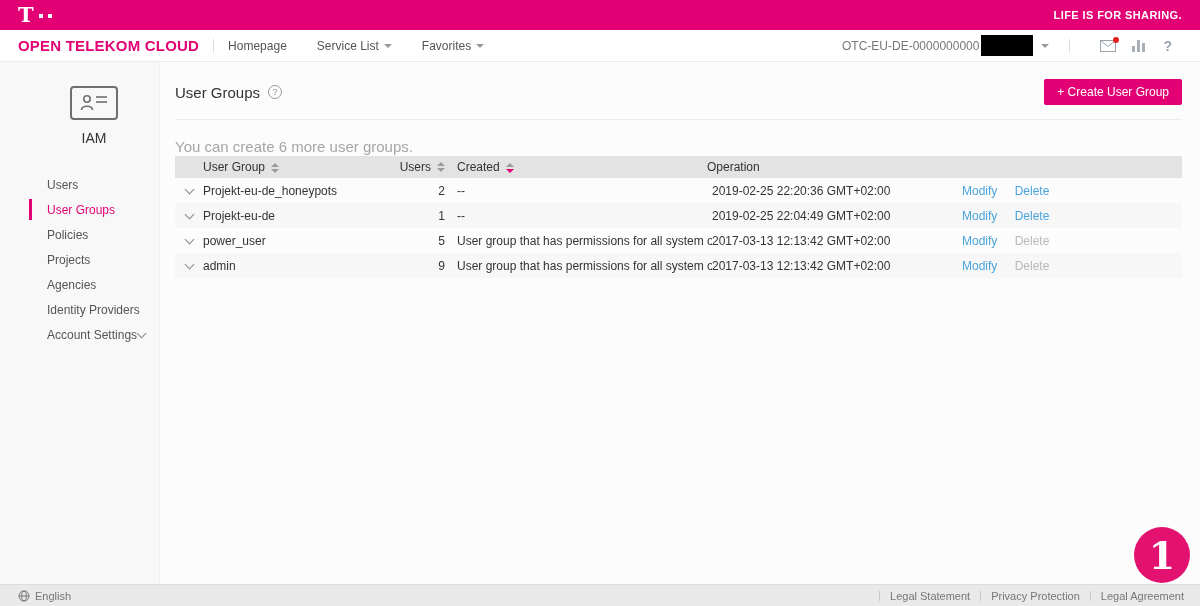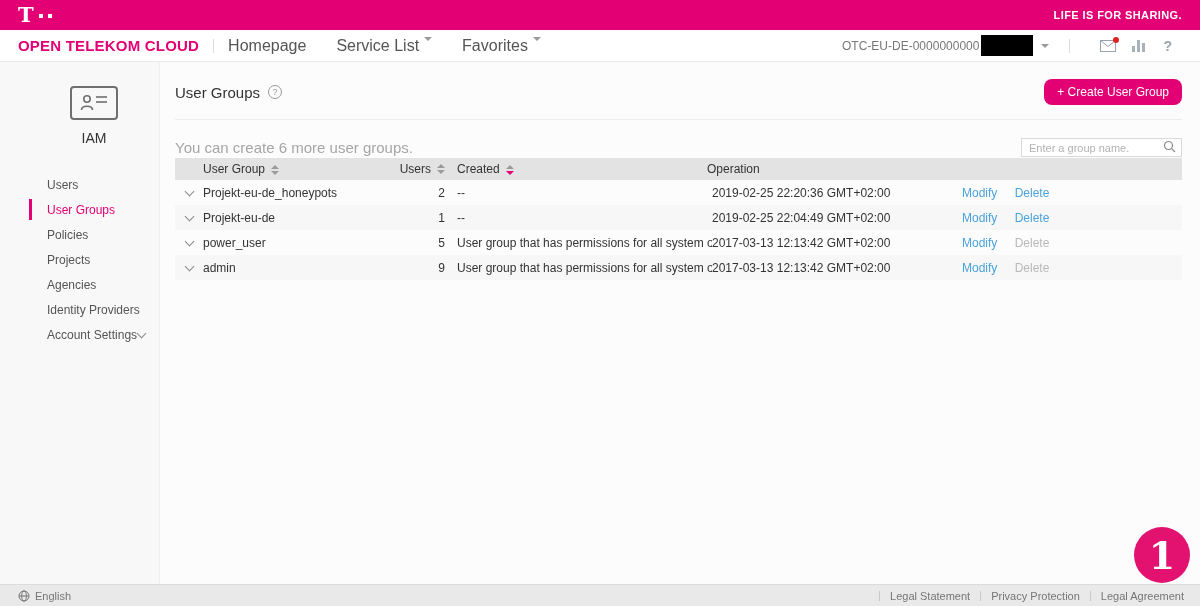--- a/index.html
+++ b/index.html
@@ -13,21 +13,21 @@
   .tlogo { display:flex; align-items:center; color:#fff; }
   .tlogo .t { font-family:"DejaVu Serif", serif; font-weight:bold; font-size:21px; line-height:20px; }
   .tlogo .dot { width:4px; height:4px; background:#fff; border-radius:0; margin-left:5px; margin-top:2px; }
   .tagline { color:#fff; font-size:11px; font-weight:bold; letter-spacing:.4px; }
 
   
   .appheader { height:32px; background:#ffffff; border-bottom:1px solid #ebebeb;
     display:flex; align-items:center; padding:0 28px 0 18px; flex:0 0 auto; }
   .brand { color:#e20074; font-weight:bold; font-size:15px; letter-spacing:.2px; }
   .hdr-divider { width:1px; height:14px; background:#ddd; margin:0 14px; }
-  .nav-item { font-size:16px; color:#555; margin-right:30px; cursor:pointer; display:flex; }
+  .nav-item { font-size:12px; color:#555; margin-right:30px; cursor:pointer; display:flex; align-items:center; }
   .caret { display:inline-block; margin-left:5px; width:0; height:0;
     border-left:4px solid transparent; border-right:4px solid transparent; border-top:4px solid #999; }
   .hdr-right { margin-left:auto; display:flex; align-items:center; }
   .account-id { font-size:12px; color:#777; }
   .redacted { width:52px; height:21px; background:#000; margin-left:2px; }
   .hdr-caret { margin:0 6px 0 8px; }
   .icon-btn { position:relative; margin-left:16px; color:#9aa3ad; cursor:pointer; display:flex; align-items:center; }
   .badge-dot { position:absolute; top:-3px; right:-3px; width:6px; height:6px; border-radius:50%; background:#e02020; }
   .bars { display:flex; align-items:flex-end; height:12px; }
   .bars span { width:3px; background:#a8b0ba; margin-right:2px; display:inline-block; }
@@ -48,21 +48,21 @@
   .menu-item.active::before { content:""; position:absolute; left:0; top:2px; bottom:2px; width:3px; background:#e20074; }
   .menu-chevron { margin-left:auto; width:7px; height:7px; border-right:1px solid #888; border-bottom:1px solid #888;
     transform:rotate(45deg); margin-top:-3px; }
 
   .main { flex:1 1 auto; padding:0 18px 0 15px; min-width:0; }
   .page-head { display:flex; align-items:center; margin-top:17px; }
   .page-title { font-size:15px; color:#333; }
   .help-circle { width:14px; height:14px; border:1px solid #999; border-radius:50%; color:#999;
     font-size:9px; display:inline-flex; align-items:center; justify-content:center; margin-left:8px; }
   .create-btn { margin-left:auto; background:#e20074; color:#fff; border:none; font-size:12px;
-    padding:6px 13px; border-radius:8px; cursor:pointer; font-family:"Liberation Sans",sans-serif; }
+    padding:6px 13px; border-radius:2px; cursor:pointer; font-family:"Liberation Sans",sans-serif; }
   .head-rule { border-bottom:1px solid #ececec; margin-top:14px; }
 
   .info-row { display:flex; align-items:center; margin-top:18px; }
   .quota-note { font-size:15px; color:#a6a6a6; }
   .search-box { margin-left:auto; width:161px; height:19px; border:1px solid #d9d9d9; background:#fff;
     display:flex; align-items:center; padding:0 5px 0 7px; }
   .search-box input { border:none; outline:none; flex:1; font-size:11px; color:#555; min-width:0;
     font-family:"Liberation Sans",sans-serif; background:transparent; }
   .search-box input::placeholder { color:#b3b3b3; }
   .search-icon { flex:0 0 auto; }
@@ -194,29 +194,20 @@
     <div class="main">
       <div class="page-head">
         <span class="page-title">User Groups</span>
         <span class="help-circle">?</span>
         <button class="create-btn">+ Create User Group</button>
       </div>
       <div class="head-rule"></div>
 
       <div class="info-row">
         <span class="quota-note">You can create 6 more user groups.</span>
-        <div class="search-box">
-          <input type="text" placeholder="Enter a group name." style="">
-          <span class="search-icon">
-            <svg width="13" height="13" viewBox="0 0 13 13">
-              <circle cx="5.5" cy="5.5" r="4" fill="none" stroke="#8a8a8a" stroke-width="1.2"></circle>
-              <line x1="8.6" y1="8.6" x2="12" y2="12" stroke="#8a8a8a" stroke-width="1.2"></line>
-            </svg>
-          </span>
-        </div>
       </div>
 
       <div class="table">
         <div class="trow thead">
           <div class="c-exp"></div>
           <div class="c-group">
             <span>User Group</span><span class="sort">
                 <i class="up"></i>
                 <i class="dn"></i>
               </span>

